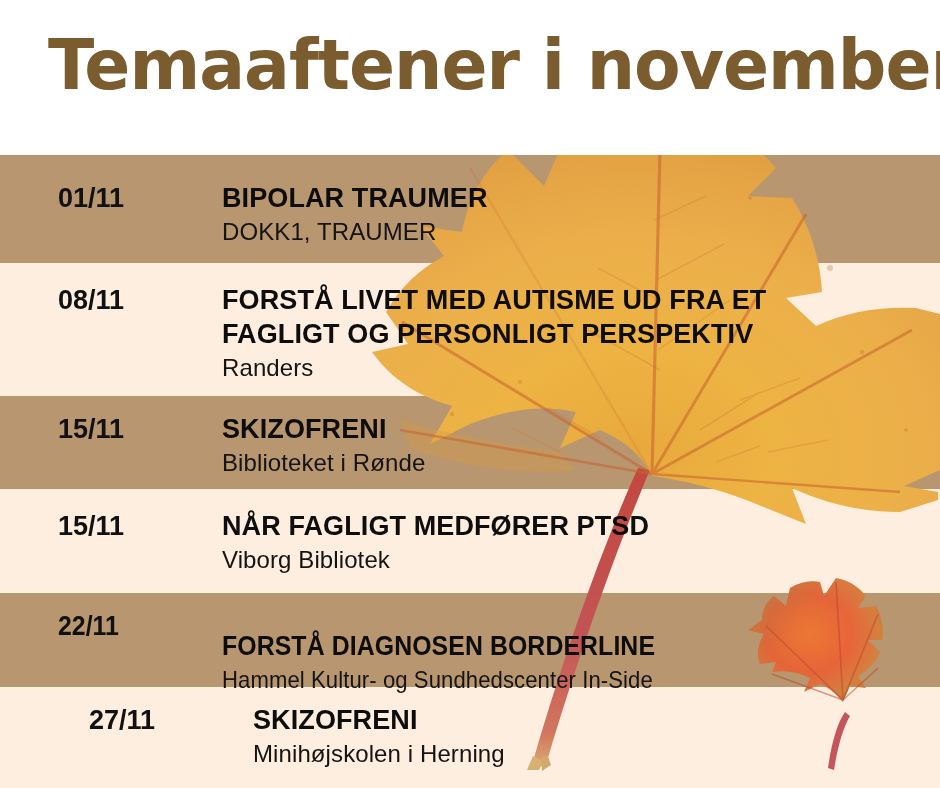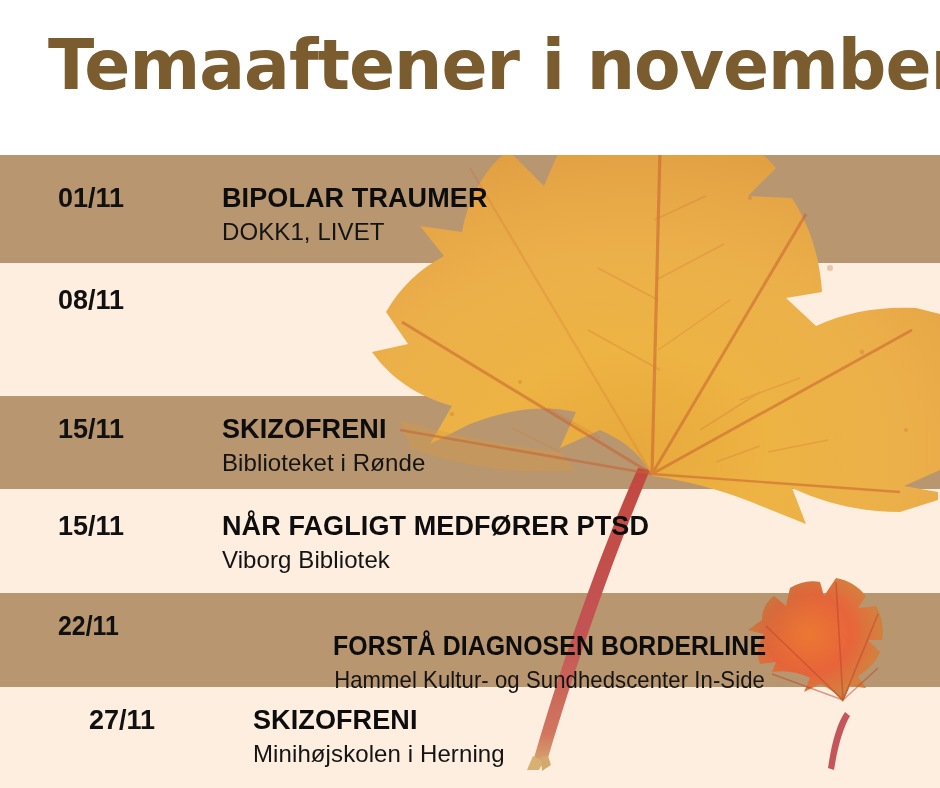--- a/index.html
+++ b/index.html
@@ -272,45 +272,50 @@
   <div class="title-area">
     <div class="poster-title">Temaaftener i november</div>
   </div>
 
   <div class="rows">
 
     <div class="row" style="top:155px;height:108px;">
       <div class="row-date" style="top:28px;">01/11</div>
       <div class="row-body" style="top:26px;">
         <div class="row-title">BIPOLAR TRAUMER</div>
-        <div class="row-venue">DOKK1, LIVET</div>
+        <div class="row-venue">DOKK1, TRAUMER</div>
       </div>
     </div>
 
     <div class="row" style="top:263px;height:133px;">
       <div class="row-date" style="top:22px;">08/11</div>
+      <div class="row-body" style="top:20px;">
+        <div class="row-title">FORSTÅ LIVET MED AUTISME UD FRA ET
+FAGLIGT OG PERSONLIGT PERSPEKTIV</div>
+        <div class="row-venue">Randers</div>
+      </div>
     </div>
 
     <div class="row" style="top:396px;height:93px;">
       <div class="row-date" style="top:18px;">15/11</div>
       <div class="row-body" style="top:16px;">
         <div class="row-title">SKIZOFRENI</div>
         <div class="row-venue">Biblioteket i Rønde</div>
       </div>
     </div>
 
     <div class="row" style="top:489px;height:104px;">
       <div class="row-date" style="top:22px;">15/11</div>
       <div class="row-body" style="top:20px;">
         <div class="row-title">NÅR FAGLIGT MEDFØRER PTSD</div>
         <div class="row-venue">Viborg Bibliotek</div>
       </div>
     </div>
 
-    <div class="row condensed" style="top:593px;height:94px;text-align:center;">
+    <div class="row condensed" style="top:593px;height:94px;">
       <div class="row-date" style="top:18px;">22/11</div>
       <div class="row-body" style="top:16px;margin-top:20px;">
         <div class="row-title">FORSTÅ DIAGNOSEN BORDERLINE</div>
         <div class="row-venue">Hammel Kultur- og Sundhedscenter In-Side</div>
       </div>
     </div>
 
     <div class="row" style="top:687px;height:101px;margin-left:31px;">
       <div class="row-date" style="top:18px;">27/11</div>
       <div class="row-body" style="top:16px;">

